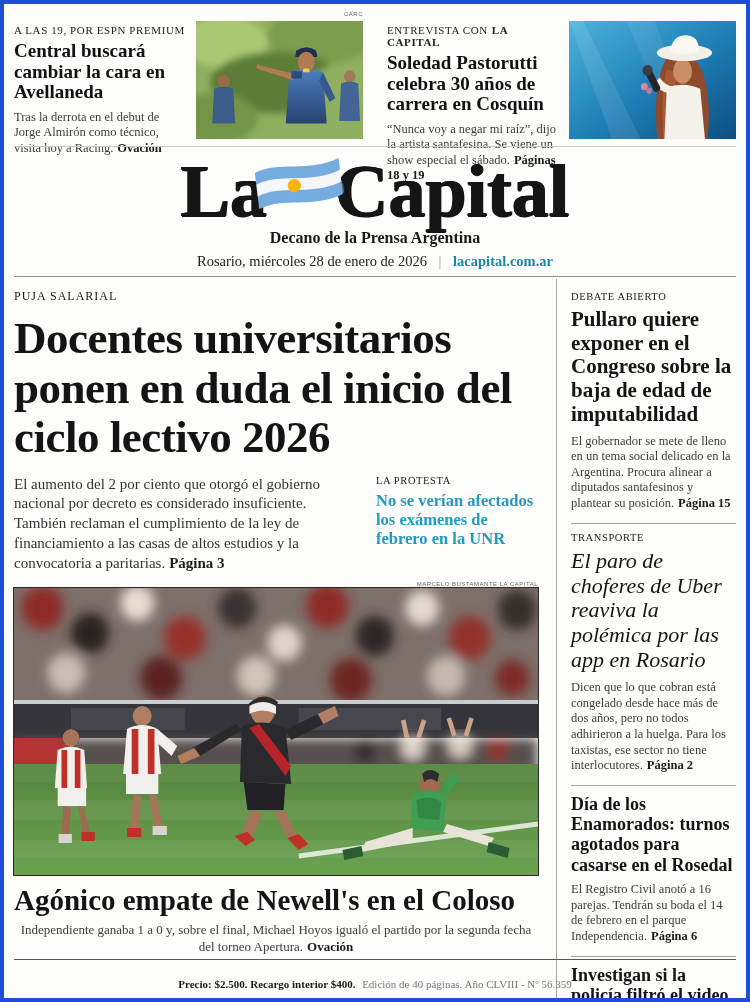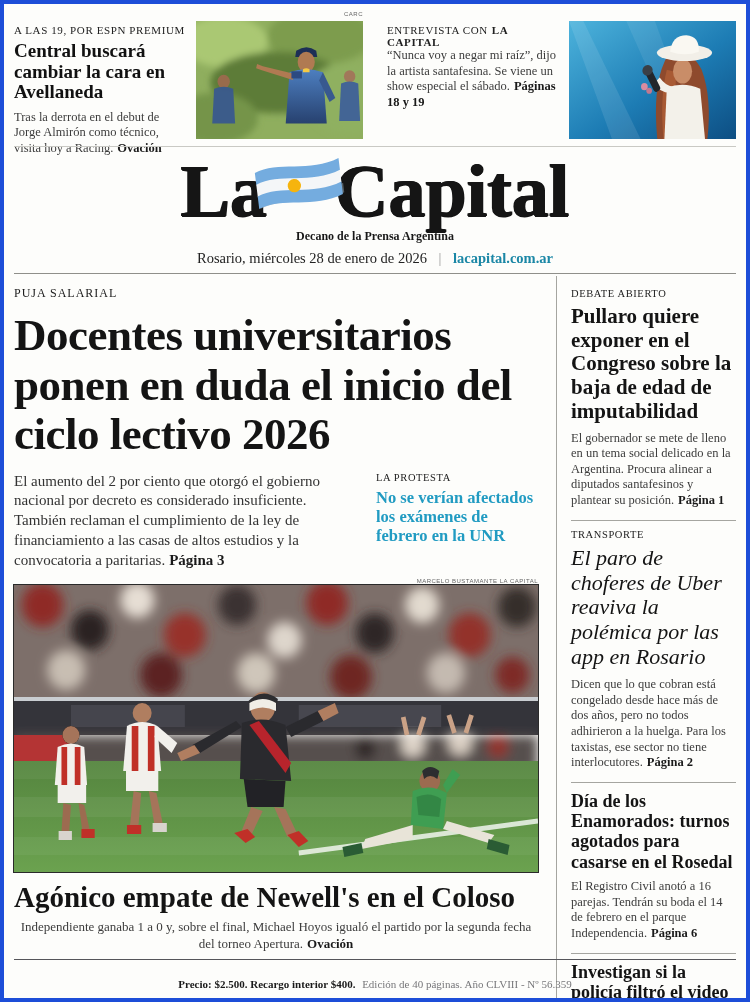--- a/index.html
+++ b/index.html
@@ -32,21 +32,21 @@
   .rule { border:0; border-top:1px solid #c9c9c4; margin:2px 0; }
   .rule-dark { border-top:1px solid #8f8f8a; }
   
   .masthead { text-align:center; padding:6px 0 4px 0; flex:0 0 auto; }
   .logo-line { display:flex; align-items:center; justify-content:center; }
   .logo-word {
     font-size:74px; font-weight:bold; letter-spacing:0px; line-height:.95; color:#151515;
     text-shadow:.8px 0 0 #151515, -.8px 0 0 #151515, 0 .8px 0 #151515;
   }
   .logo-flag { width:96px; height:66px; margin:0 -14px 6px -14px; position:relative; z-index:2; }
-  .tagline { font-size:12px; font-weight:bold; margin-top:2px; color:#181818; }
+  .tagline { font-size:16px; font-weight:bold; margin-top:2px; color:#181818; }
   .dateline { font-size:14.5px; margin-top:6px; color:#222; }
   .dateline .sep { color:#999; margin:0 8px; }
   .site-link { font-weight:bold; text-decoration:none; }
   
   .main { display:grid; grid-template-columns:1fr 180px; flex:1 1 auto; min-height:0; }
   .col-left { padding:10px 18px 0 0; }
   .col-right { border-left:1px solid #aoaoa0; border-left:1px solid #a5a5a0; padding:10px 0 0 14px; }
   .lead-kicker { font-size:12px; letter-spacing:1px; color:#1a1a1a; }
   .lead-headline { font-size:45px; line-height:1.1; font-weight:bold; letter-spacing:-.5px; color:#141414; margin:10px 0 12px 0; }
   .lead-row { display:grid; grid-template-columns:1fr 162px; gap:0 22px; }
@@ -122,20 +122,21 @@
             <path d="M266 100 L292 150 L280 158 L258 116 Z" fill="#38598f"></path>
             <path d="M224 94 Q231 90 238 94 L238 100 L224 100 Z" fill="#f4c945"></path>
           </g>
         </svg>
       </div>
     </div>
 
     <div class="teaser">
       <div class="teaser-text">
         <div class="kicker"><span>ENTREVISTA CON</span><b>LA CAPITAL</b></div>
+        <h3>Soledad Pastorutti celebra 30 años de carrera en Cosquín</h3>
         <p><span>“Nunca voy a negar mi raíz”, dijo la artista santafesina. Se viene un show especial el sábado.</span><span class="pageref">Páginas 18 y 19</span></p>
       </div>
       <div class="photo-wrap">
         <svg viewBox="0 0 350 230" preserveAspectRatio="none">
           <defs>
             <linearGradient id="stage" x1="0" y1="0" x2="1" y2="1">
               <stop offset="0" stop-color="#4db3dc"></stop>
                 <stop offset=".55" stop-color="#1d7cb4"></stop>
                 <stop offset="1" stop-color="#0d4e83"></stop>
             </linearGradient>
@@ -322,21 +323,21 @@
 
       <h2 class="photo-headline">Agónico empate de Newell's en el Coloso</h2>
       <p class="photo-body"><span>Independiente ganaba 1 a 0 y, sobre el final, Michael Hoyos igualó el partido por la segunda fecha del torneo Apertura.</span><span class="pageref">Ovación</span></p>
     </div>
 
     <div class="col-right">
 
       <div class="rc-story" style="padding-top:2px;">
         <span class="kicker">DEBATE ABIERTO</span>
         <div class="rc-headline">Pullaro quiere exponer en el Congreso sobre la baja de edad de imputabilidad</div>
-        <p class="rc-body"><span>El gobernador se mete de lleno en un tema social delicado en la Argentina. Procura alinear a diputados santafesinos y plantear su posición.</span><span class="pageref">Página 1</span></p>
+        <p class="rc-body"><span>El gobernador se mete de lleno en un tema social delicado en la Argentina. Procura alinear a diputados santafesinos y plantear su posición.</span><span class="pageref">Página 15</span></p>
       </div>
 
       <div class="rc-story">
         <span class="kicker">TRANSPORTE</span>
         <div class="rc-headline light">El paro de choferes de Uber reaviva la polémica por las app en Rosario</div>
         <p class="rc-body"><span>Dicen que lo que cobran está congelado desde hace más de dos años, pero no todos adhirieron a la huelga. Para los taxistas, ese sector no tiene interlocutores.</span><span class="pageref">Página 2</span></p>
       </div>
 
       <div class="rc-story">
         <div class="rc-headline small">Día de los Enamorados: turnos agotados para casarse en el Rosedal</div>

